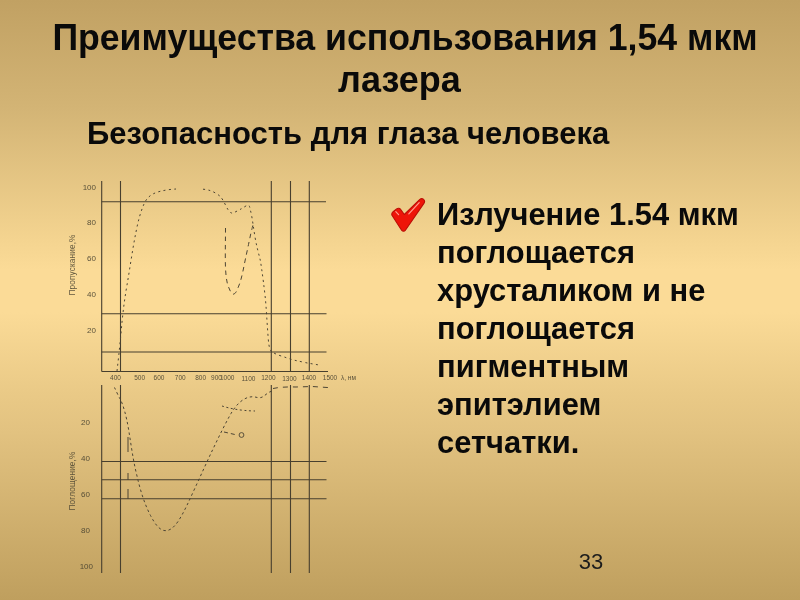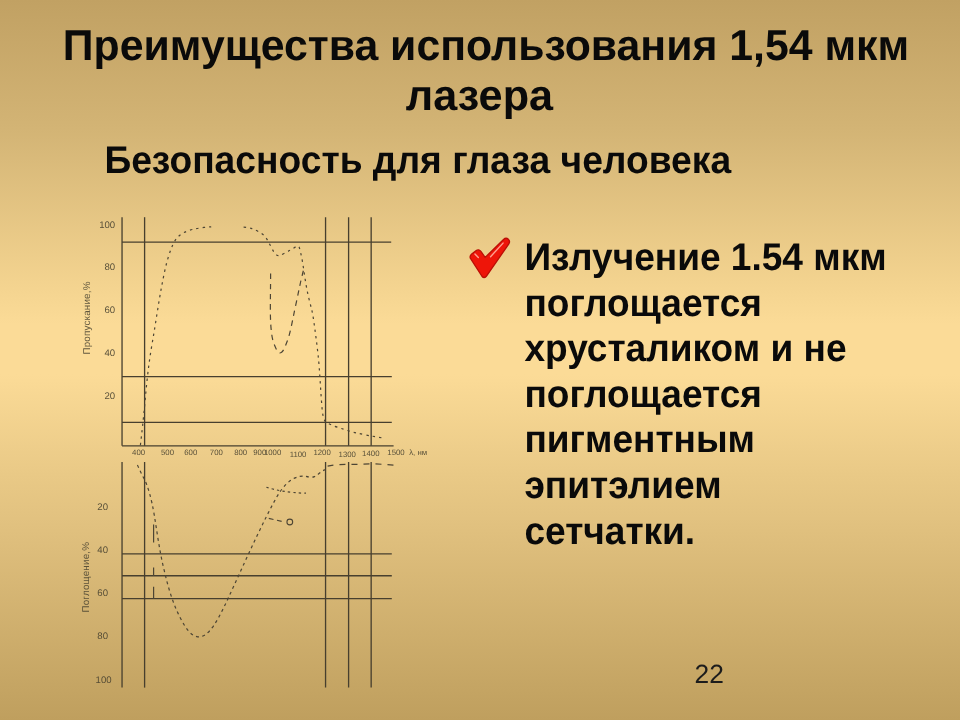--- a/index.html
+++ b/index.html
@@ -125,13 +125,13 @@
   <text x="14.5" y="306" fill="#46402f" opacity="0.85" font-size="8.2" letter-spacing="0.15" text-anchor="middle" transform="rotate(-90 14.5 306)" font-family="Liberation Sans,sans-serif">Поглощение,%</text>
 </svg>
 
 <svg style="position:absolute;left:388px;top:196.5px;" width="40" height="38" viewBox="0 0 40 38">
   <path d="M4.6,19.2 C3.4,17.8 3.6,16.1 5.1,14.7 L8.6,11.9 C10.2,10.8 11.8,11.1 12.9,12.7 L16.3,17.5 L31.6,2.6 C32.9,1.4 34.4,1.3 35.6,2.4 C36.8,3.5 36.9,4.9 35.9,6.4 L17.4,33.2 C16.4,34.6 14.7,34.6 13.6,33.2 Z" fill="#ee1509" stroke="#bb0f06" stroke-width="1.1" stroke-linejoin="round"></path>
   <path d="M7.8,14.6 L10.6,17.6 M31.2,5.6 L20.8,16.9" stroke="#ff9e8e" stroke-width="1.2" fill="none" stroke-linecap="round"></path>
 </svg>
 
 <div class="bodytext">Излучение 1.54 мкм<br>поглощается<br>хрусталиком и не<br>поглощается<br>пигментным<br>эпитэлием<br>сетчатки.</div>
 
-<div class="pagenum">22</div>
+<div class="pagenum">33</div>
 
 </body></html>

